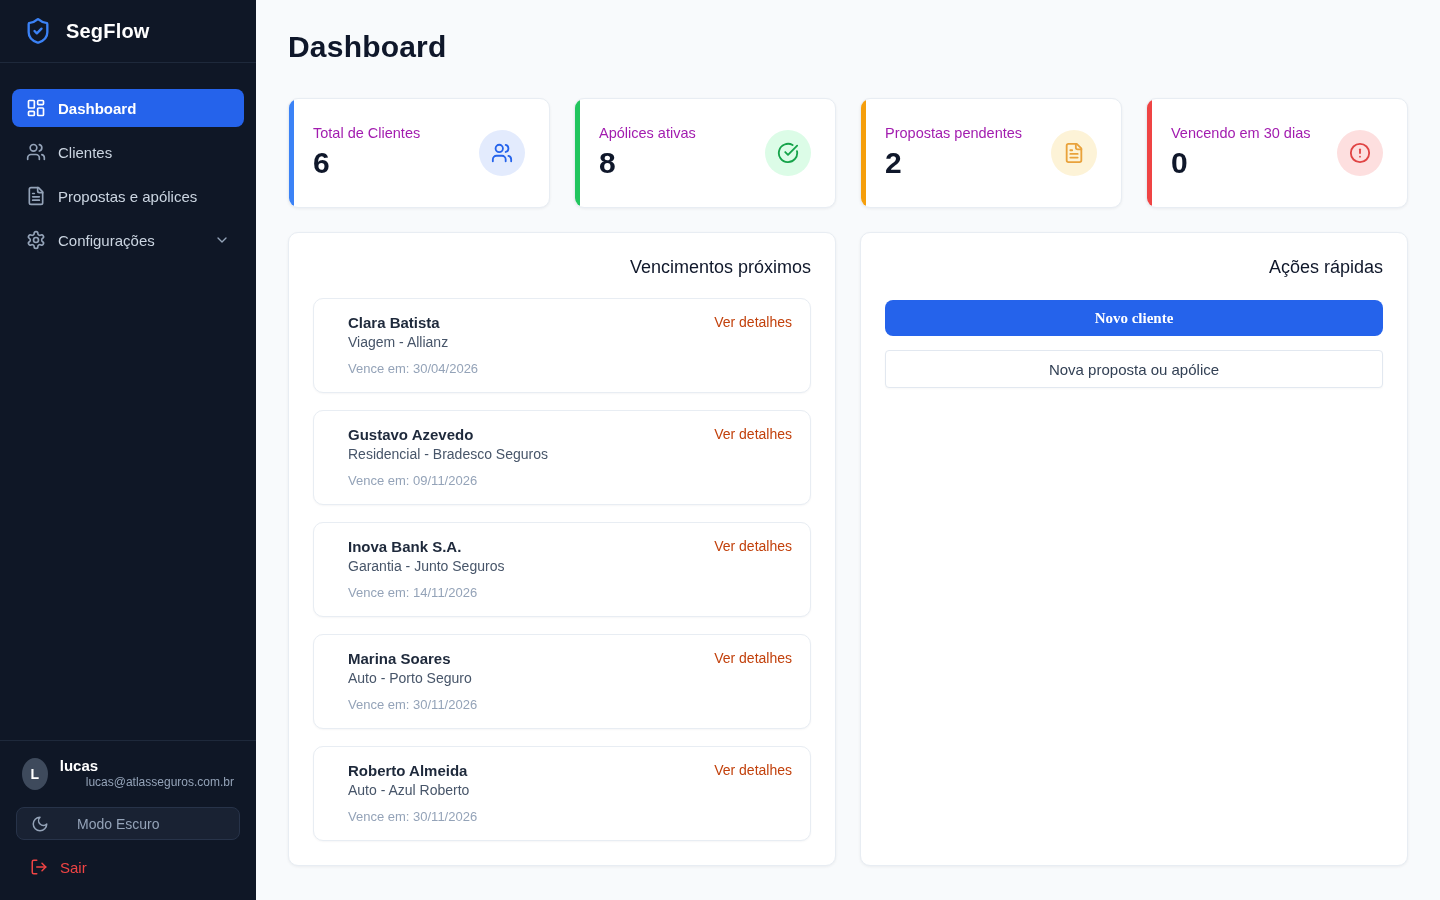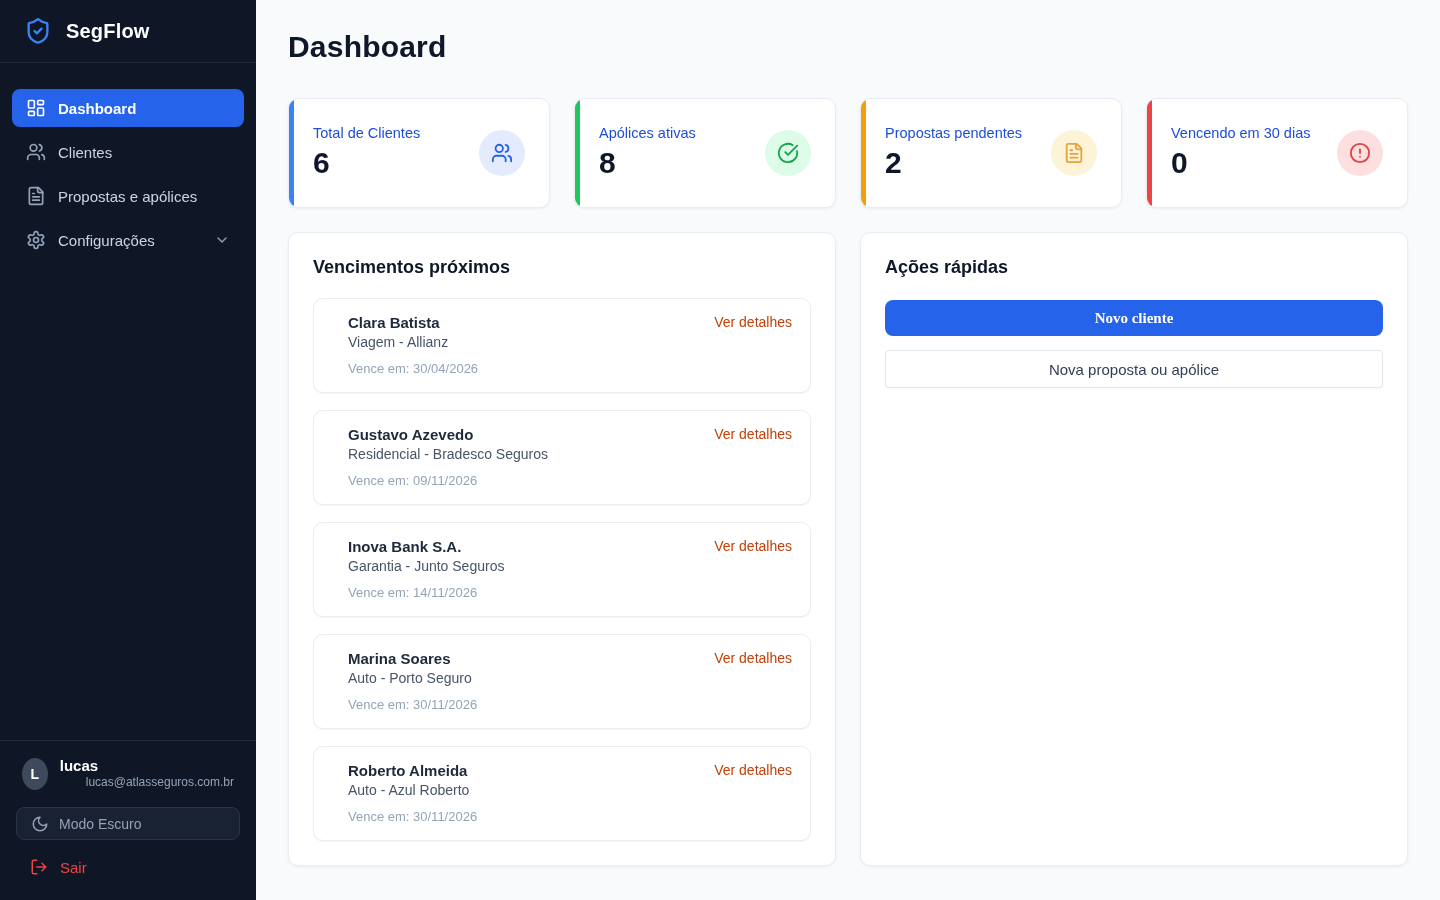--- a/index.html
+++ b/index.html
@@ -49,21 +49,21 @@
     width: 32px; height: 32px; border-radius: 50%;
     background: #3E4A5C; color: #FFFFFF;
     font-size: 14px; font-weight: 700;
     display: flex; align-items: center; justify-content: center;
   }
   .user-name { color: #FFFFFF; font-size: 15px; font-weight: 700; line-height: 1.2; }
   .user-email { color: #94A3B8; font-size: 12px; line-height: 1.3; padding-left: 26px; }
 
   .dark-btn {
     margin-top: 16px; width: 100%; height: 33px;
-    display: flex; align-items: center; gap: 10px;
+    display: flex; align-items: center; gap: 28px;
     padding: 0 14px; border-radius: 8px;
     background: #192233; border: 1px solid #273349;
     color: #94A3B8; font-size: 14px; cursor: pointer;
     font-family: inherit;
   }
   .logout-btn {
     margin-top: 14px; display: flex; align-items: center; gap: 12px;
     padding: 4px 14px; background: none; border: none;
     color: #EF4444; font-size: 15px; cursor: pointer;
     font-family: inherit;
@@ -84,41 +84,41 @@
     box-shadow: 0 1px 3px rgba(15,23,42,.06);
     overflow: hidden;
   }
   .stat-card::before {
     content: ""; position: absolute; left: 0; top: 0; bottom: 0; width: 5px;
   }
   .stat-card.c0::before { background: #3B82F6; }
   .stat-card.c1::before { background: #22C55E; }
   .stat-card.c2::before { background: #F59E0B; }
   .stat-card.c3::before { background: #EF4444; }
-  .stat-label { font-size: 14.5px; color: #1d4ed8; }
+  .stat-label { font-size: 14.5px; color: #a21caf; }
   .stat-value { margin-top: 5px; font-size: 30px; font-weight: 800; color: #0F172A; }
   .stat-icon {
     position: absolute; right: 24px; top: 50%; transform: translateY(-50%);
     width: 46px; height: 46px; border-radius: 50%;
     display: flex; align-items: center; justify-content: center;
   }
   .stat-card.c0 .stat-icon { background: #E3EBFD; color: #2563EB; }
   .stat-card.c1 .stat-icon { background: #DCFCE7; color: #16A34A; }
   .stat-card.c2 .stat-icon { background: #FDF3D7; color: #E9A23B; }
   .stat-card.c3 .stat-icon { background: #FDDFDF; color: #E04444; }
 
   .columns {
     display: grid; grid-template-columns: 1fr 1fr; gap: 24px;
     margin-top: 24px; align-items: stretch;
   }
   .panel {
     background: #FFFFFF; border: 1px solid #E8EDF3; border-radius: 10px;
     padding: 24px; box-shadow: 0 1px 3px rgba(15,23,42,.06);
   }
-  .panel-title { font-size: 18px; font-weight: 700; color: #0F172A; }
+  .panel-title { font-size: 18px; font-weight: 400; color: #0F172A; text-align: right; }
 
   .deadline-list { margin-top: 20px; }
   .deadline-item {
     border: 1px solid #E8EDF3; border-radius: 10px;
     padding: 15px 18px 16px 34px; margin-bottom: 17px;
     box-shadow: 0 1px 2px rgba(15,23,42,.04);
     background: #FFFFFF;
   }
   .deadline-item:last-child { margin-bottom: 0; }
   .dl-top { display: flex; align-items: flex-start; justify-content: space-between; }

